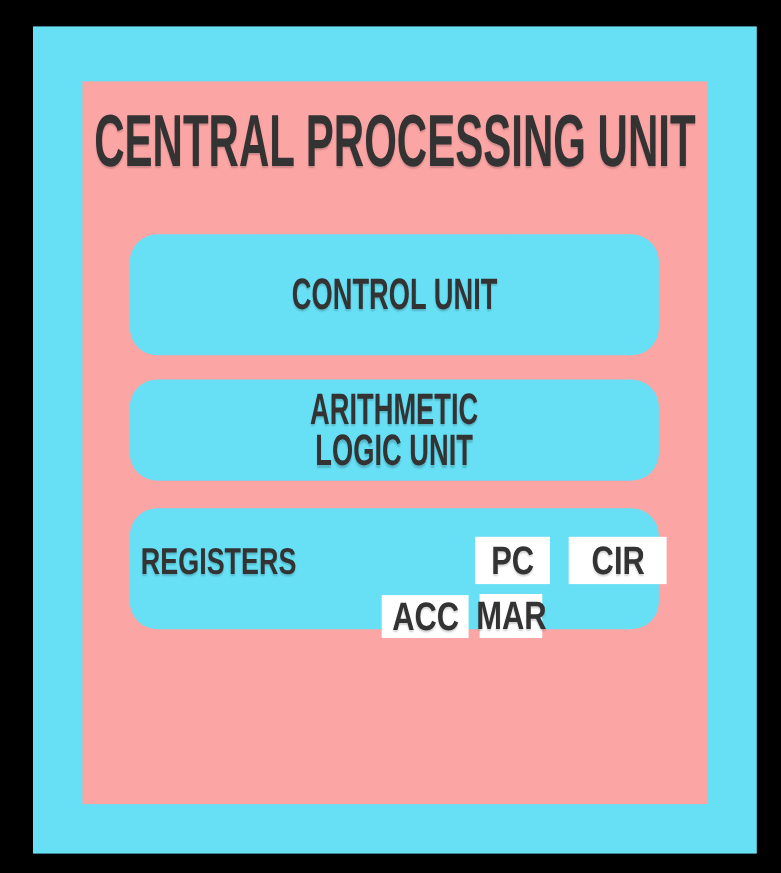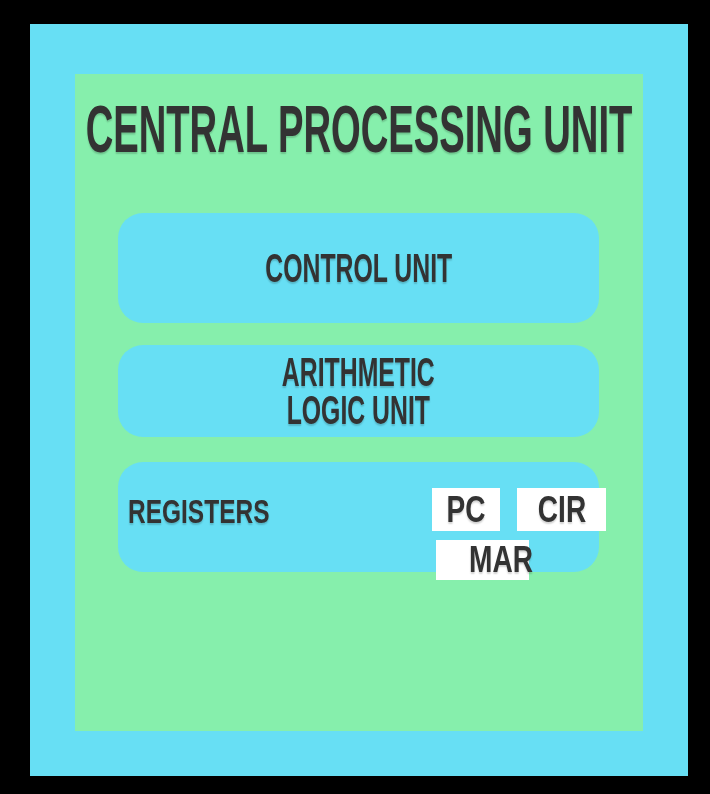--- a/index.html
+++ b/index.html
@@ -14,21 +14,21 @@
   .frame {
     position: absolute;
     left: 30px; top: 24px;
     width: 658px; height: 752px;
     background: #67DFF4;
   }
   .panel {
     position: absolute;
     left: 45px; top: 50px;
     width: 568px; height: 657px;
-    background: #86efac;
+    background: #fca5a5;
   }
   .title {
     position: absolute;
     left: 50%; top: 21px;
     transform: translateX(-50%) scaleX(0.57);
     transform-origin: center;
     white-space: nowrap;
     font-size: 67px;
     font-weight: bold;
     line-height: 1;
@@ -78,21 +78,21 @@
     justify-content: center;
     margin-top: 21px;
   }
   .chip .cond {
     font-size: 36px;
     transform: scaleX(0.78);
   }
   .chip-pc  { left: 314px; top: 5px;  width: 68px; height: 43px; }
   .chip-cir { left: 399px; top: 5px;  width: 89px; height: 43px; }
   .chip-acc { left: 229px; top: 58px; width: 79px; height: 39px; }
-  .chip-mar { left: 318px; top: 57px; width: 57px; height: 40px; padding-left: 36px; }
+  .chip-mar { left: 318px; top: 57px; width: 57px; height: 40px; }
   .chip-mdr { left: 399px; top: 57px; width: 75px; height: 40px; }
 </style>
 </head>
 <body>
 
 <div class="frame">
   <div class="panel">
 
     <div class="title">CENTRAL PROCESSING UNIT</div>
 
@@ -111,20 +111,23 @@
       <span class="cond reg-label">REGISTERS</span>
 
       <div class="chip chip-pc">
         <span class="cond">PC</span>
       </div>
 
       <div class="chip chip-cir">
         <span class="cond">CIR</span>
       </div>
 
+      <div class="chip chip-acc">
+        <span class="cond">ACC</span>
+      </div>
 
       <div class="chip chip-mar">
         <span class="cond">MAR</span>
       </div>
 
     </div>
 
   </div>
 </div>
 

